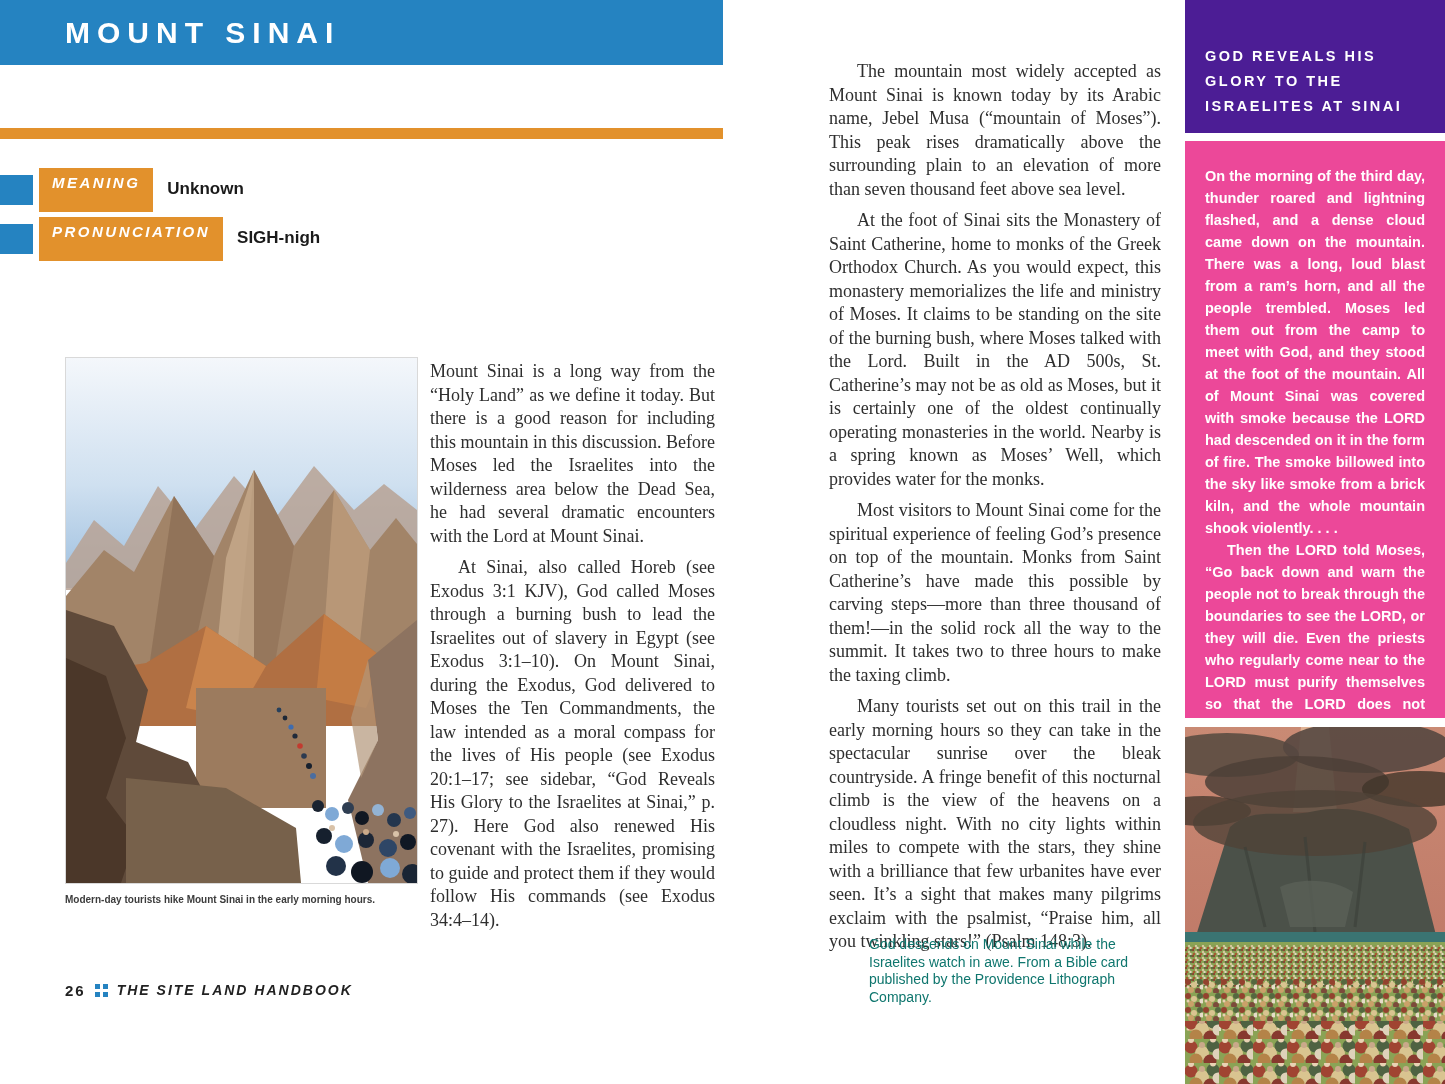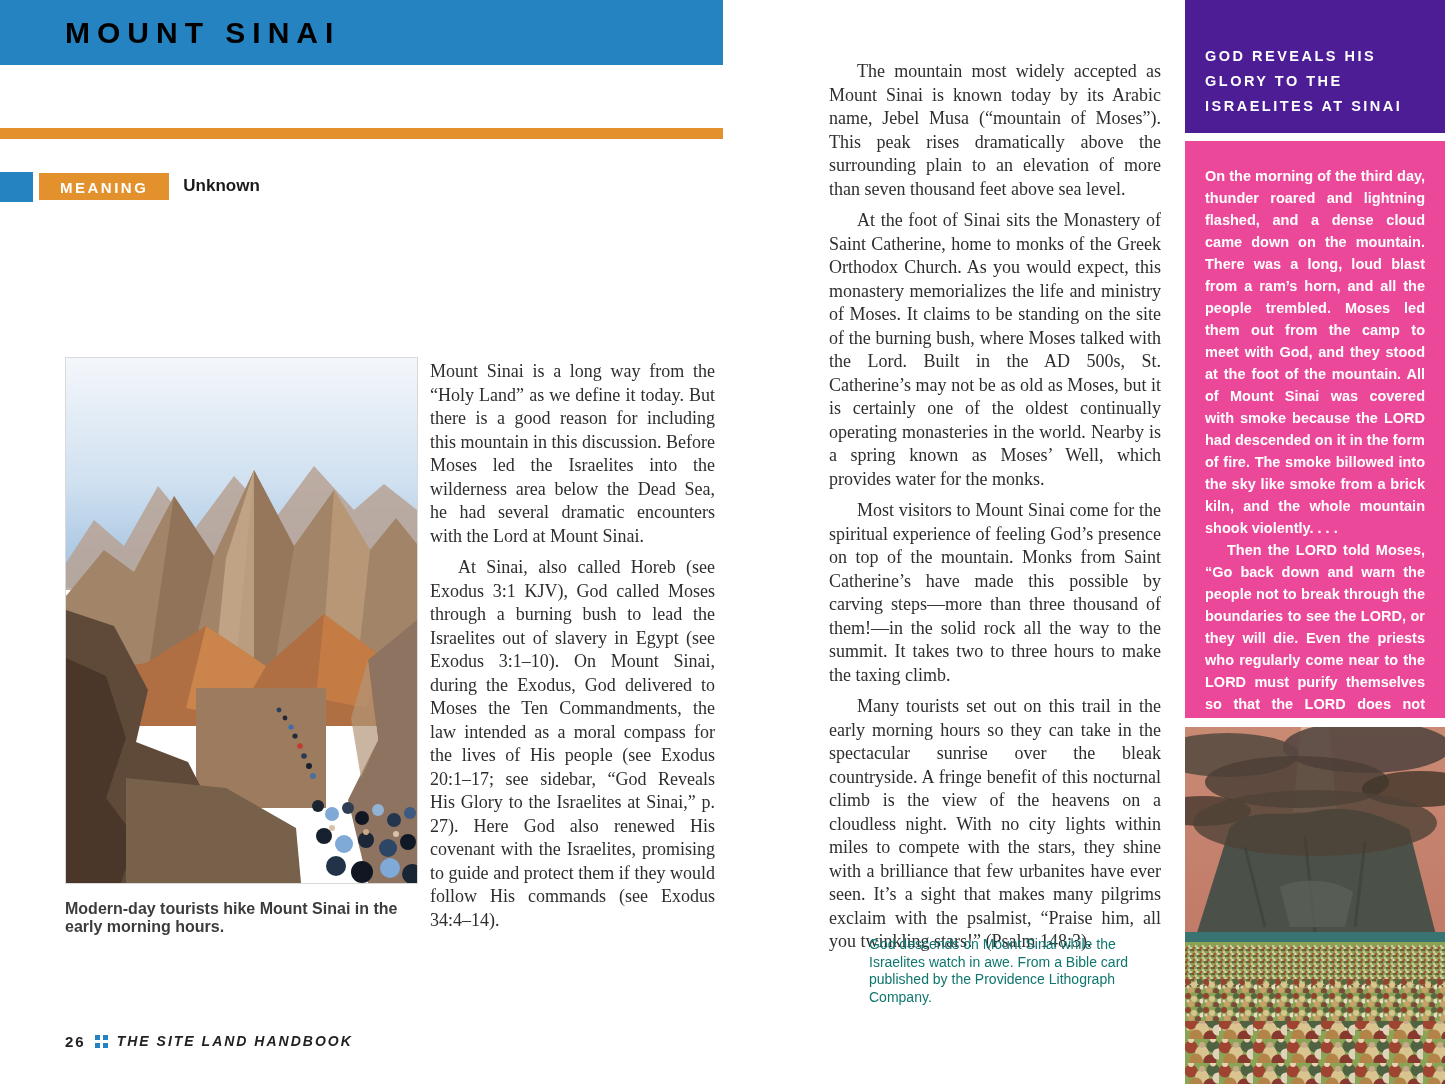--- a/index.html
+++ b/index.html
@@ -2,42 +2,42 @@
 <html><head>
 <meta charset="utf-8">
 <style>
   html,body{margin:0;padding:0;background:#ffffff;}
   #page{position:relative;width:1445px;height:1084px;background:#ffffff;overflow:hidden;
         font-family:"Liberation Sans",sans-serif;}
 
   
   .header-bar{position:absolute;left:0;top:63;width:723px;height:65px;background:#2583C1;}
   .header-title{position:absolute;left:65px;top:0;height:49px;line-height:65px;
-        color:#000000;font-weight:bold;font-size:30px;letter-spacing:7px;}
+        color:#ffffff;font-weight:bold;font-size:30px;letter-spacing:7px;}
   .header-rule{position:absolute;left:0;top:128px;width:723px;height:11px;background:#E2912C;}
 
   
   .meta-row{position:absolute;left:0;width:700px;padding-left:65px;text-indent:-65px;
         line-height:36px;font-size:17px;font-weight:bold;color:#1a1a1a;}
   .meta-row .bullet{display:inline-block;width:33px;height:30px;background:#2583C1;
         vertical-align:middle;margin-right:6px;text-indent:0;}
-  .meta-row .label{display:inline-block;background:#E2912C;color:#ffffff;height:27px;
-        line-height:30px;padding:0 21px;font-size:15px;letter-spacing:2.5px;
-        vertical-align:middle;margin-right:14px;text-indent:0;}
+  .meta-row .label{display:inline-block;background:#E2912C;color:#ffffff;height:44px;
+        line-height:30px;padding:0 13px;font-size:15px;letter-spacing:2.5px;
+        vertical-align:middle;margin-right:14px;text-indent:0;font-style:italic;}
   .map-link{color:#EE9418;}
   #row-meaning{top:168px;}
   #row-pron{top:217px;}
   #row-site{top:265px;}
 
   
   #left-flow{position:absolute;left:65px;top:352px;width:658px;}
   #photo-figure{float:left;width:353px;margin:5px 12px 9px 0;}
   #photo-box{width:351px;height:525px;border:1px solid #d9d9d9;overflow:hidden;}
   #photo-box svg{display:block;}
-  .photo-caption{margin-top:16px;font-size:16px;line-height:17.5px;font-weight:bold;
+  .photo-caption{margin-top:7px;font-size:10px;line-height:17.5px;font-weight:bold;
         color:#3c3c3c;}
   .serif p{margin:8px;font-family:"Liberation Serif",serif;font-size:18px;
         line-height:23.5px;color:#2e2e2e;text-align:justify;}
   .serif p.indent{text-indent:28px;}
 
   
   #middle-col{position:absolute;left:821px;top:52px;width:348px;}
   #middle-caption{position:absolute;left:869px;top:936px;width:300px;
         font-size:14px;line-height:17.5px;font-weight:normal;color:#0f766e;}
 
@@ -49,41 +49,44 @@
   #sidebar-quote-box{position:absolute;left:1185px;top:141px;width:260px;height:577px;
         background:#ec4899;box-sizing:border-box;padding:24px 20px 0 20px;}
   #sidebar-quote-box p{margin:0;color:#ffffff;font-size:14.5px;line-height:22px;
         font-weight:bold;text-align:justify;}
   #sidebar-quote-box p.indent{text-indent:22px;}
   #sidebar-illustration{position:absolute;left:1185px;top:727px;width:260px;height:357px;
         overflow:hidden;}
   #sidebar-illustration svg{display:block;}
 
   
-  #footer{position:absolute;left:65px;top:1032px;height:18px;display:flex;
+  #footer{position:absolute;left:65px;top:981px;height:18px;display:flex;
         align-items:center;gap:9px;}
   .page-number{font-size:15px;font-weight:bold;letter-spacing:2px;color:#222;}
   .footer-dots{display:grid;grid-template-columns:5px 5px;grid-template-rows:5px 5px;
         gap:3px;}
   .footer-dots span{background:#2583C1;display:block;}
   .book-title{font-size:14px;font-weight:bold;font-style:italic;letter-spacing:2px;
         color:#222;}
 </style>
 </head>
 <body>
 
 <div id="page">
 
   <div class="header-bar">
     <div class="header-title">MOUNT SINAI</div>
   </div>
   <div class="header-rule"></div>
 
   <div class="meta-row" id="row-meaning">
     <span class="bullet"></span><span class="label">MEANING</span><span>Unknown</span>
+  </div>
+  <div class="meta-row" id="row-pron">
+    <span class="bullet"></span><span class="label">PRONUNCIATION</span><span>SIGH-nigh</span>
   </div>
 
   <div id="left-flow" class="serif">
     <div id="photo-figure">
       <div id="photo-box">
         <svg width="351" height="525" viewBox="0 0 351 525" preserveAspectRatio="none">
           <defs>
             <linearGradient id="sky" x1="0" y1="0" x2="0" y2="1">
               <stop offset="0" stop-color="#f4f7fb"></stop>
                 <stop offset="0.55" stop-color="#cfe0f0"></stop>

